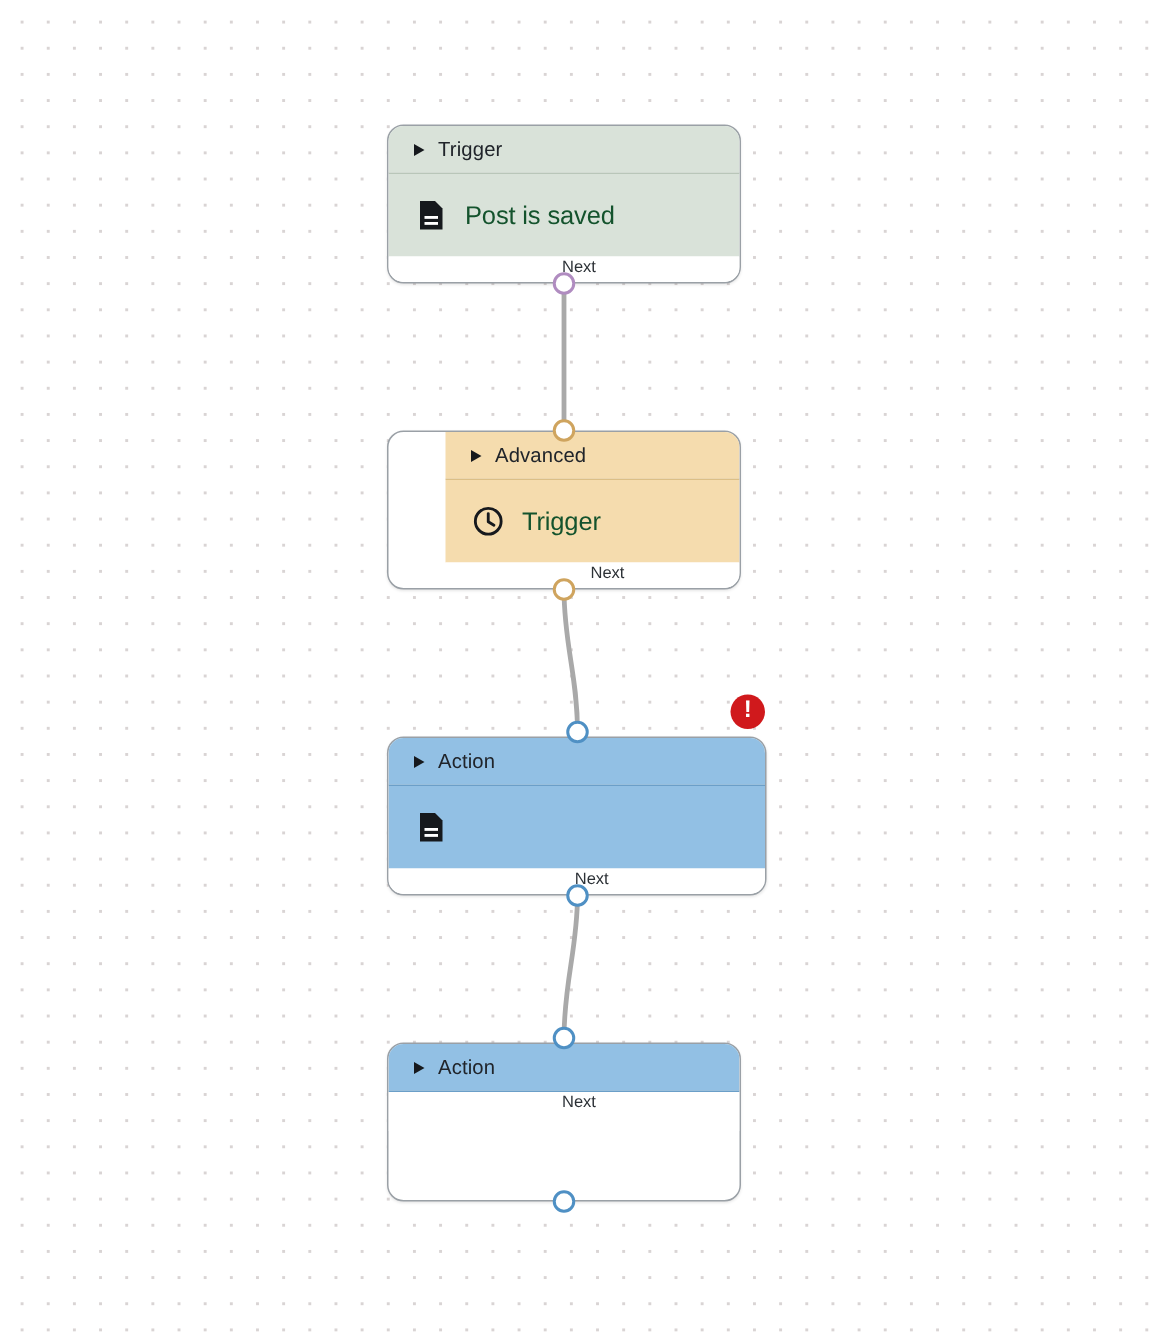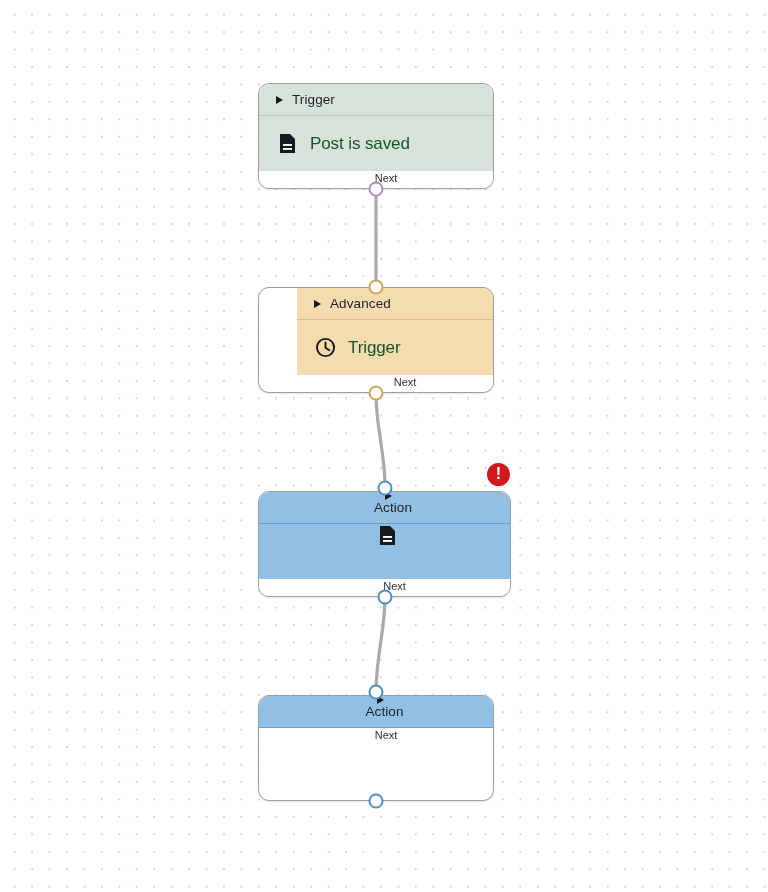--- a/index.html
+++ b/index.html
@@ -112,21 +112,21 @@
   
   .n-trigger .node-head,
   .n-trigger .node-body { background: #d9e2d9; text-align: center; }
   .n-trigger .divider   { background: #b9c6b9; }
 
   .n-advanced .node-head,
   .n-advanced .node-body { background: #f5dcae; }
   .n-advanced .divider    { background: #dcbf86; }
 
   .n-action .node-head,
-  .n-action .node-body { background: #92c0e4; flex-direction: column; }
+  .n-action .node-body { background: #92c0e4; }
   .n-action .divider   { background: #6b9fc8; }
 
   
   .port {
     position: absolute;
     width: 15px;
     height: 15px;
     box-sizing: border-box;
     border-radius: 50%;
     background: #ffffff;

